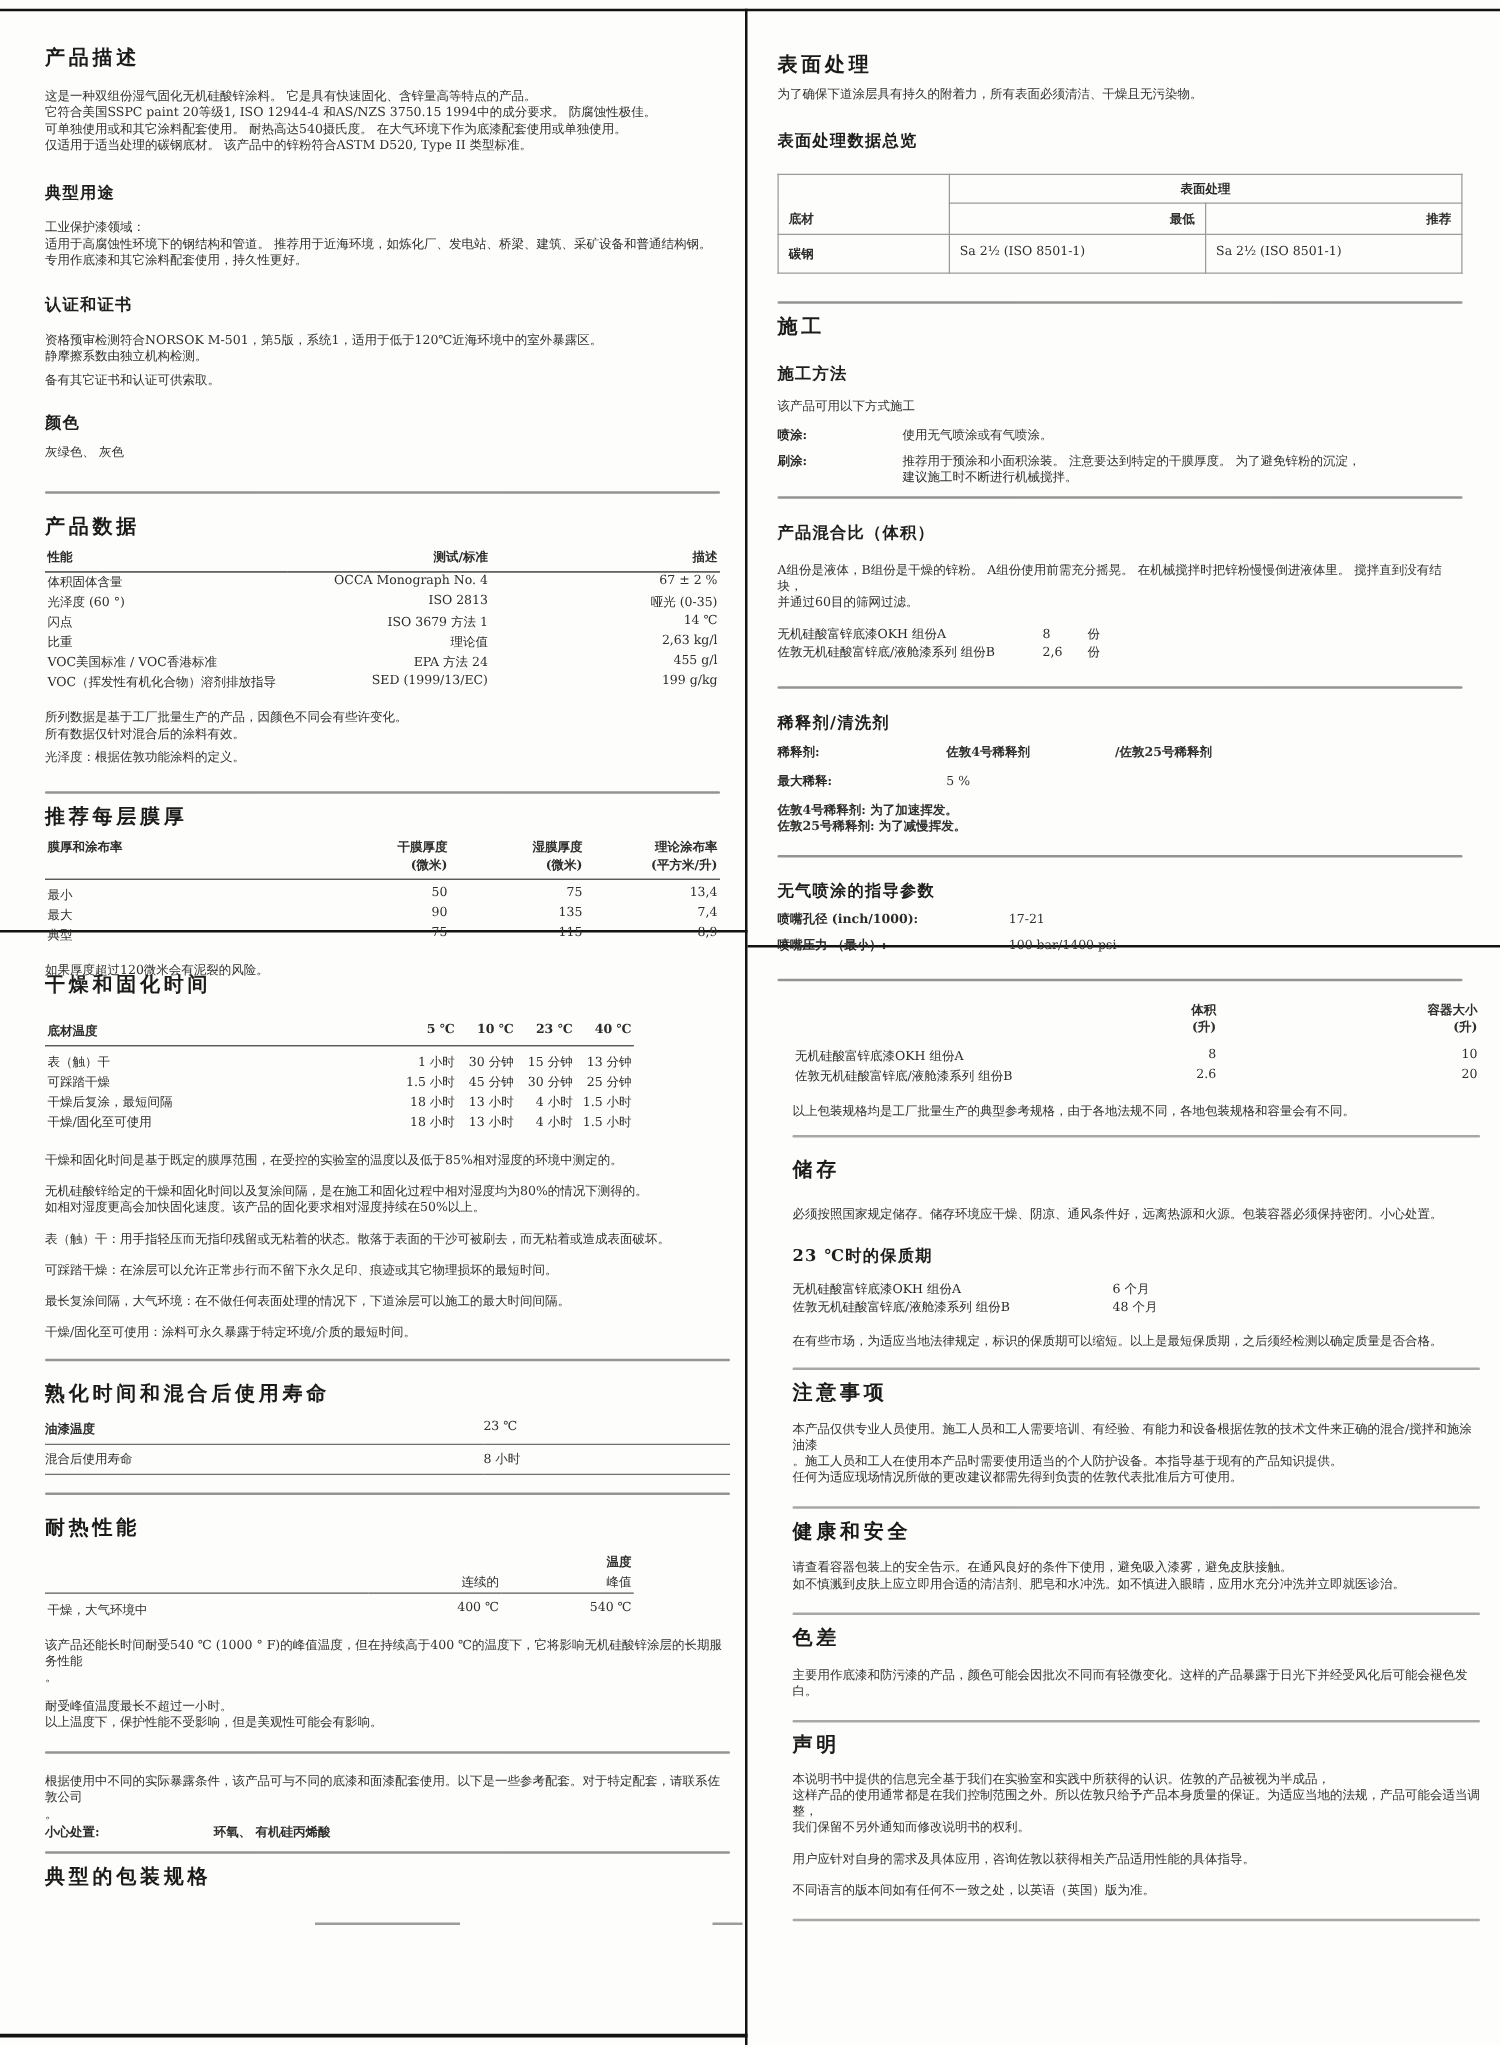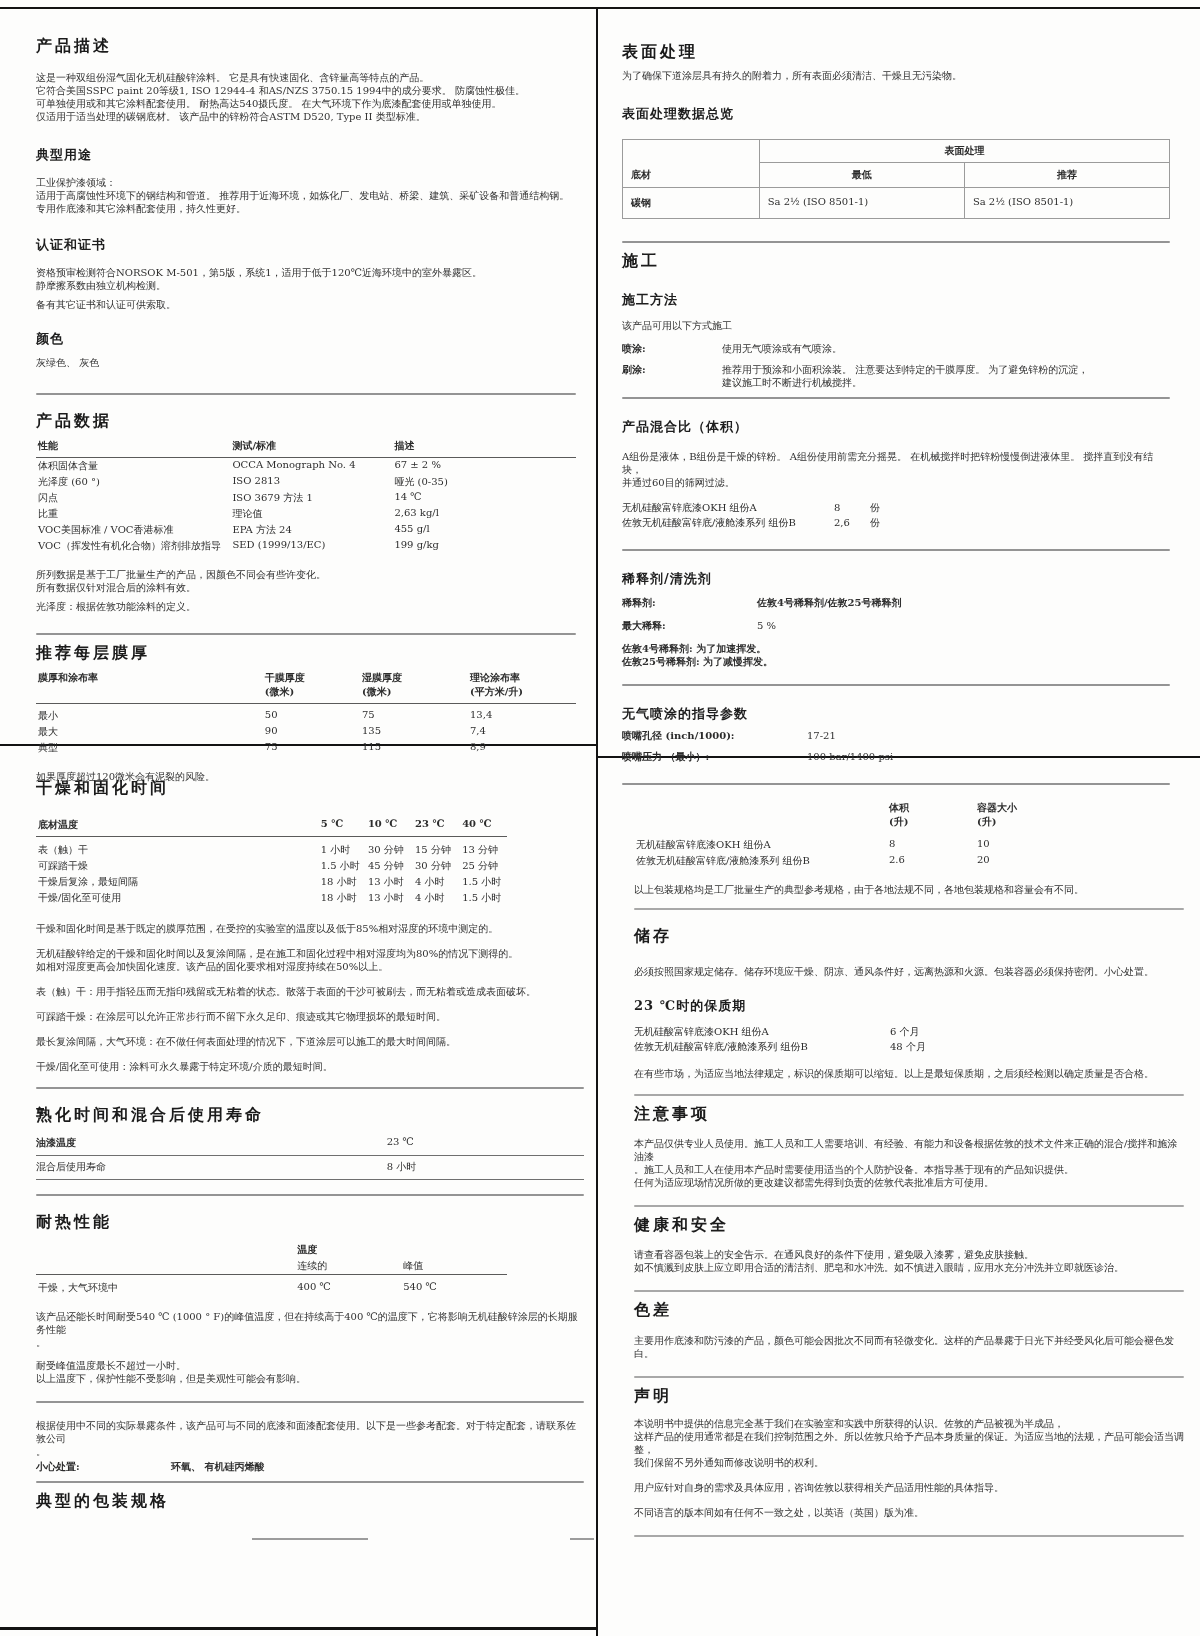--- a/index.html
+++ b/index.html
@@ -22,26 +22,26 @@
   h1{font-size:16px;font-weight:700;letter-spacing:3px;color:#1b1b1b;line-height:1.2}
   h2{font-size:13px;font-weight:700;letter-spacing:1px;color:#1e1e1e;line-height:1.3}
   .line,p{font-size:10px;line-height:13px;color:#303030}
   .rule{height:2px;background:#949494;border-radius:1px}
   .rule.soft{background:#a8a8a8}
   
   table{border-collapse:collapse;font-size:10px;color:#2d2d2d}
   td,th{font-weight:normal;padding:1px 2px;vertical-align:top}
   .t-head th{font-weight:700;padding-bottom:4px}
   .t-underline th{border-bottom:1.6px solid #5a5a5a}
-  .al{text-align:left}.ac{text-align:left}
+  .al{text-align:left}.ac{text-align:right}
   
   .bt{width:100%;border:1.4px solid #8d8d8d}
   .bt th,.bt td{border:1px solid #9b9b9b;padding:5px 8px;font-size:10px}
   .bt .group{text-align:center;font-weight:700;padding:4px}
-  .bt .sub{text-align:center;font-weight:700}
+  .bt .sub{text-align:right;font-weight:700}
   .bt .substrate{vertical-align:bottom;font-weight:700}
   
   .lv{display:flex;font-size:10px;line-height:13px;margin-top:7px}
   .lbl{flex:0 0 auto;font-weight:700;color:#2b2b2b}
   .val{color:#303030}
   .w100{width:100px}.w135{width:135px}.w185{width:185px}
   .mix .name{width:212px;flex:0 0 auto}.mix .num{width:36px;flex:0 0 auto}
   .shelf .name{width:256px;flex:0 0 auto}
   .smallrule{height:2px;background:#9c9c9c}
   .pot td{border-bottom:1.4px solid #6f6f6f;padding:4px 0 5px}
@@ -230,21 +230,21 @@
     <div class="lv mix" style="margin-top:2px">
       <span class="name">佐敦无机硅酸富锌底/液舱漆系列 组份B</span>
       <span class="num">2,6</span>
       <span>份</span>
     </div>
     <div class="rule mt20"></div>
     <h2 class="mt20">稀释剂/清洗剂</h2>
     <div class="lv mt8">
       <span class="lbl w135">稀释剂:</span>
       <span class="val" style="font-weight:700">佐敦4号稀释剂</span>
-      <span class="val" style="font-weight:700;">/佐敦25号稀释剂</span>
+      <span class="val" style="font-weight:700;margin-left:68px">/佐敦25号稀释剂</span>
     </div>
     <div class="lv mt10">
       <span class="lbl w135">最大稀释:</span>
       <span class="val">5 %</span>
     </div>
     <div class="mt10">
       <div class="line" style="font-weight:700">佐敦4号稀释剂: 为了加速挥发。</div>
       <div class="line" style="font-weight:700">佐敦25号稀释剂: 为了减慢挥发。</div>
     </div>
     <div class="rule mt16"></div>

